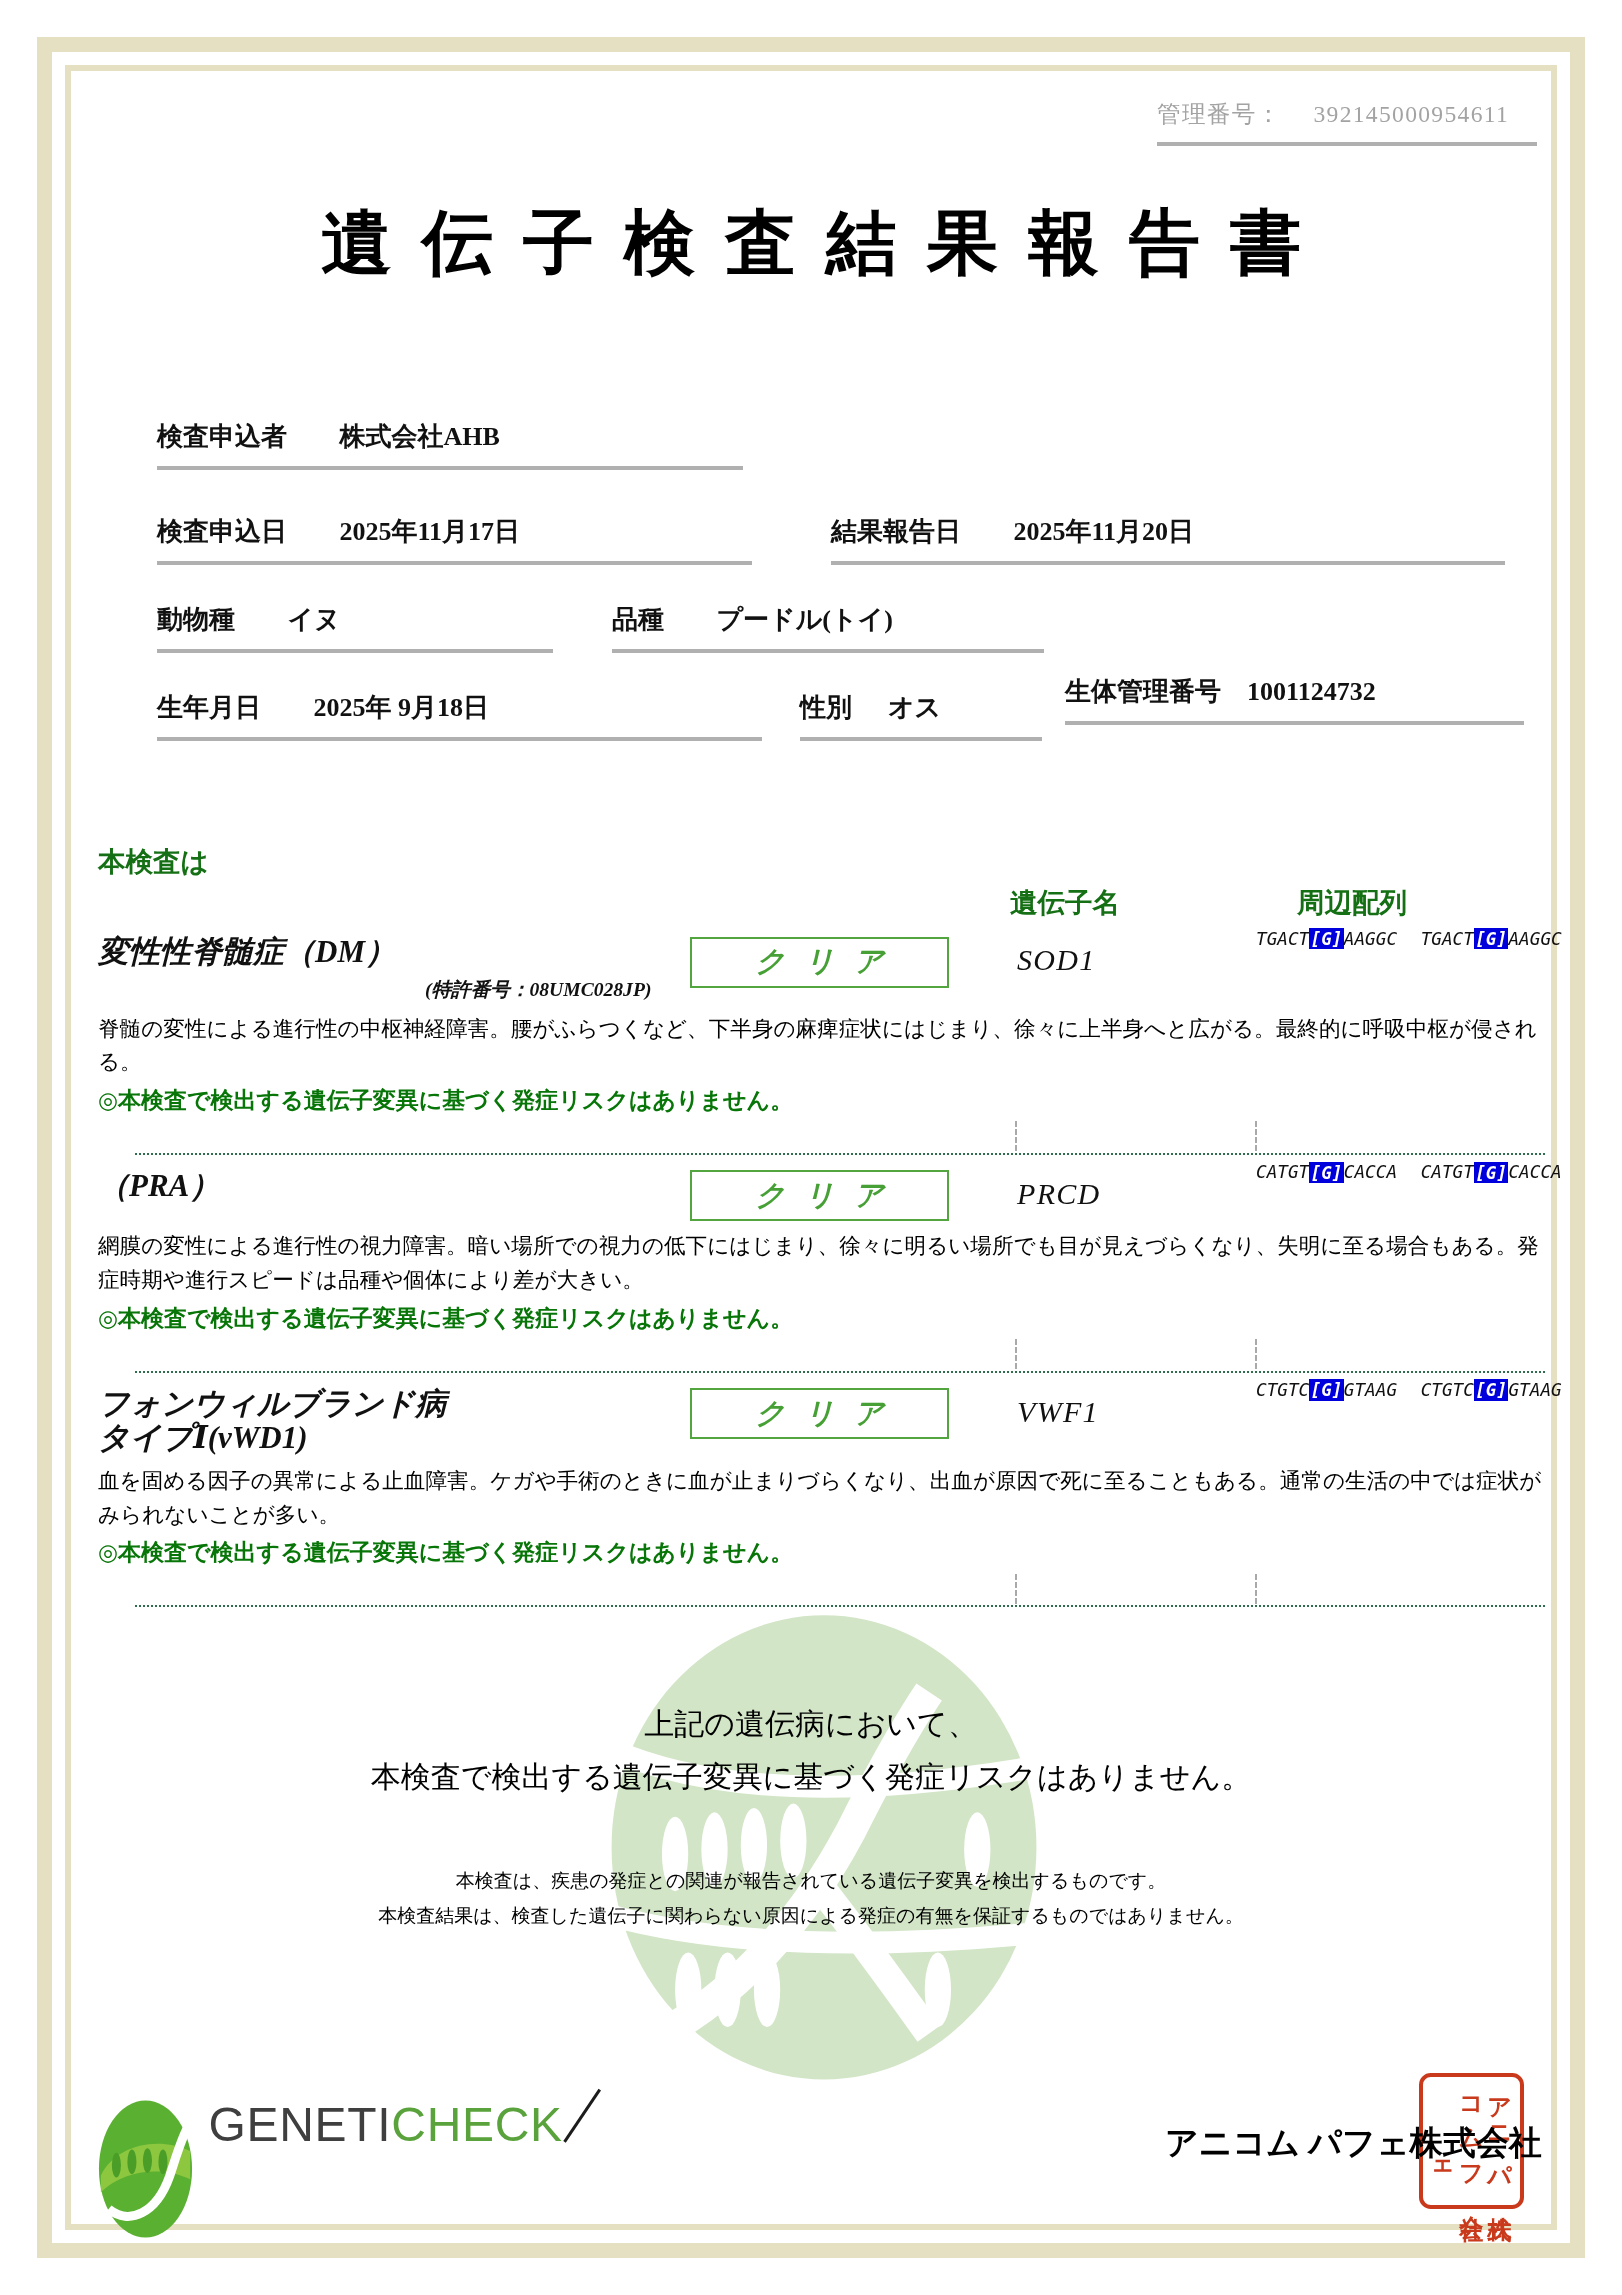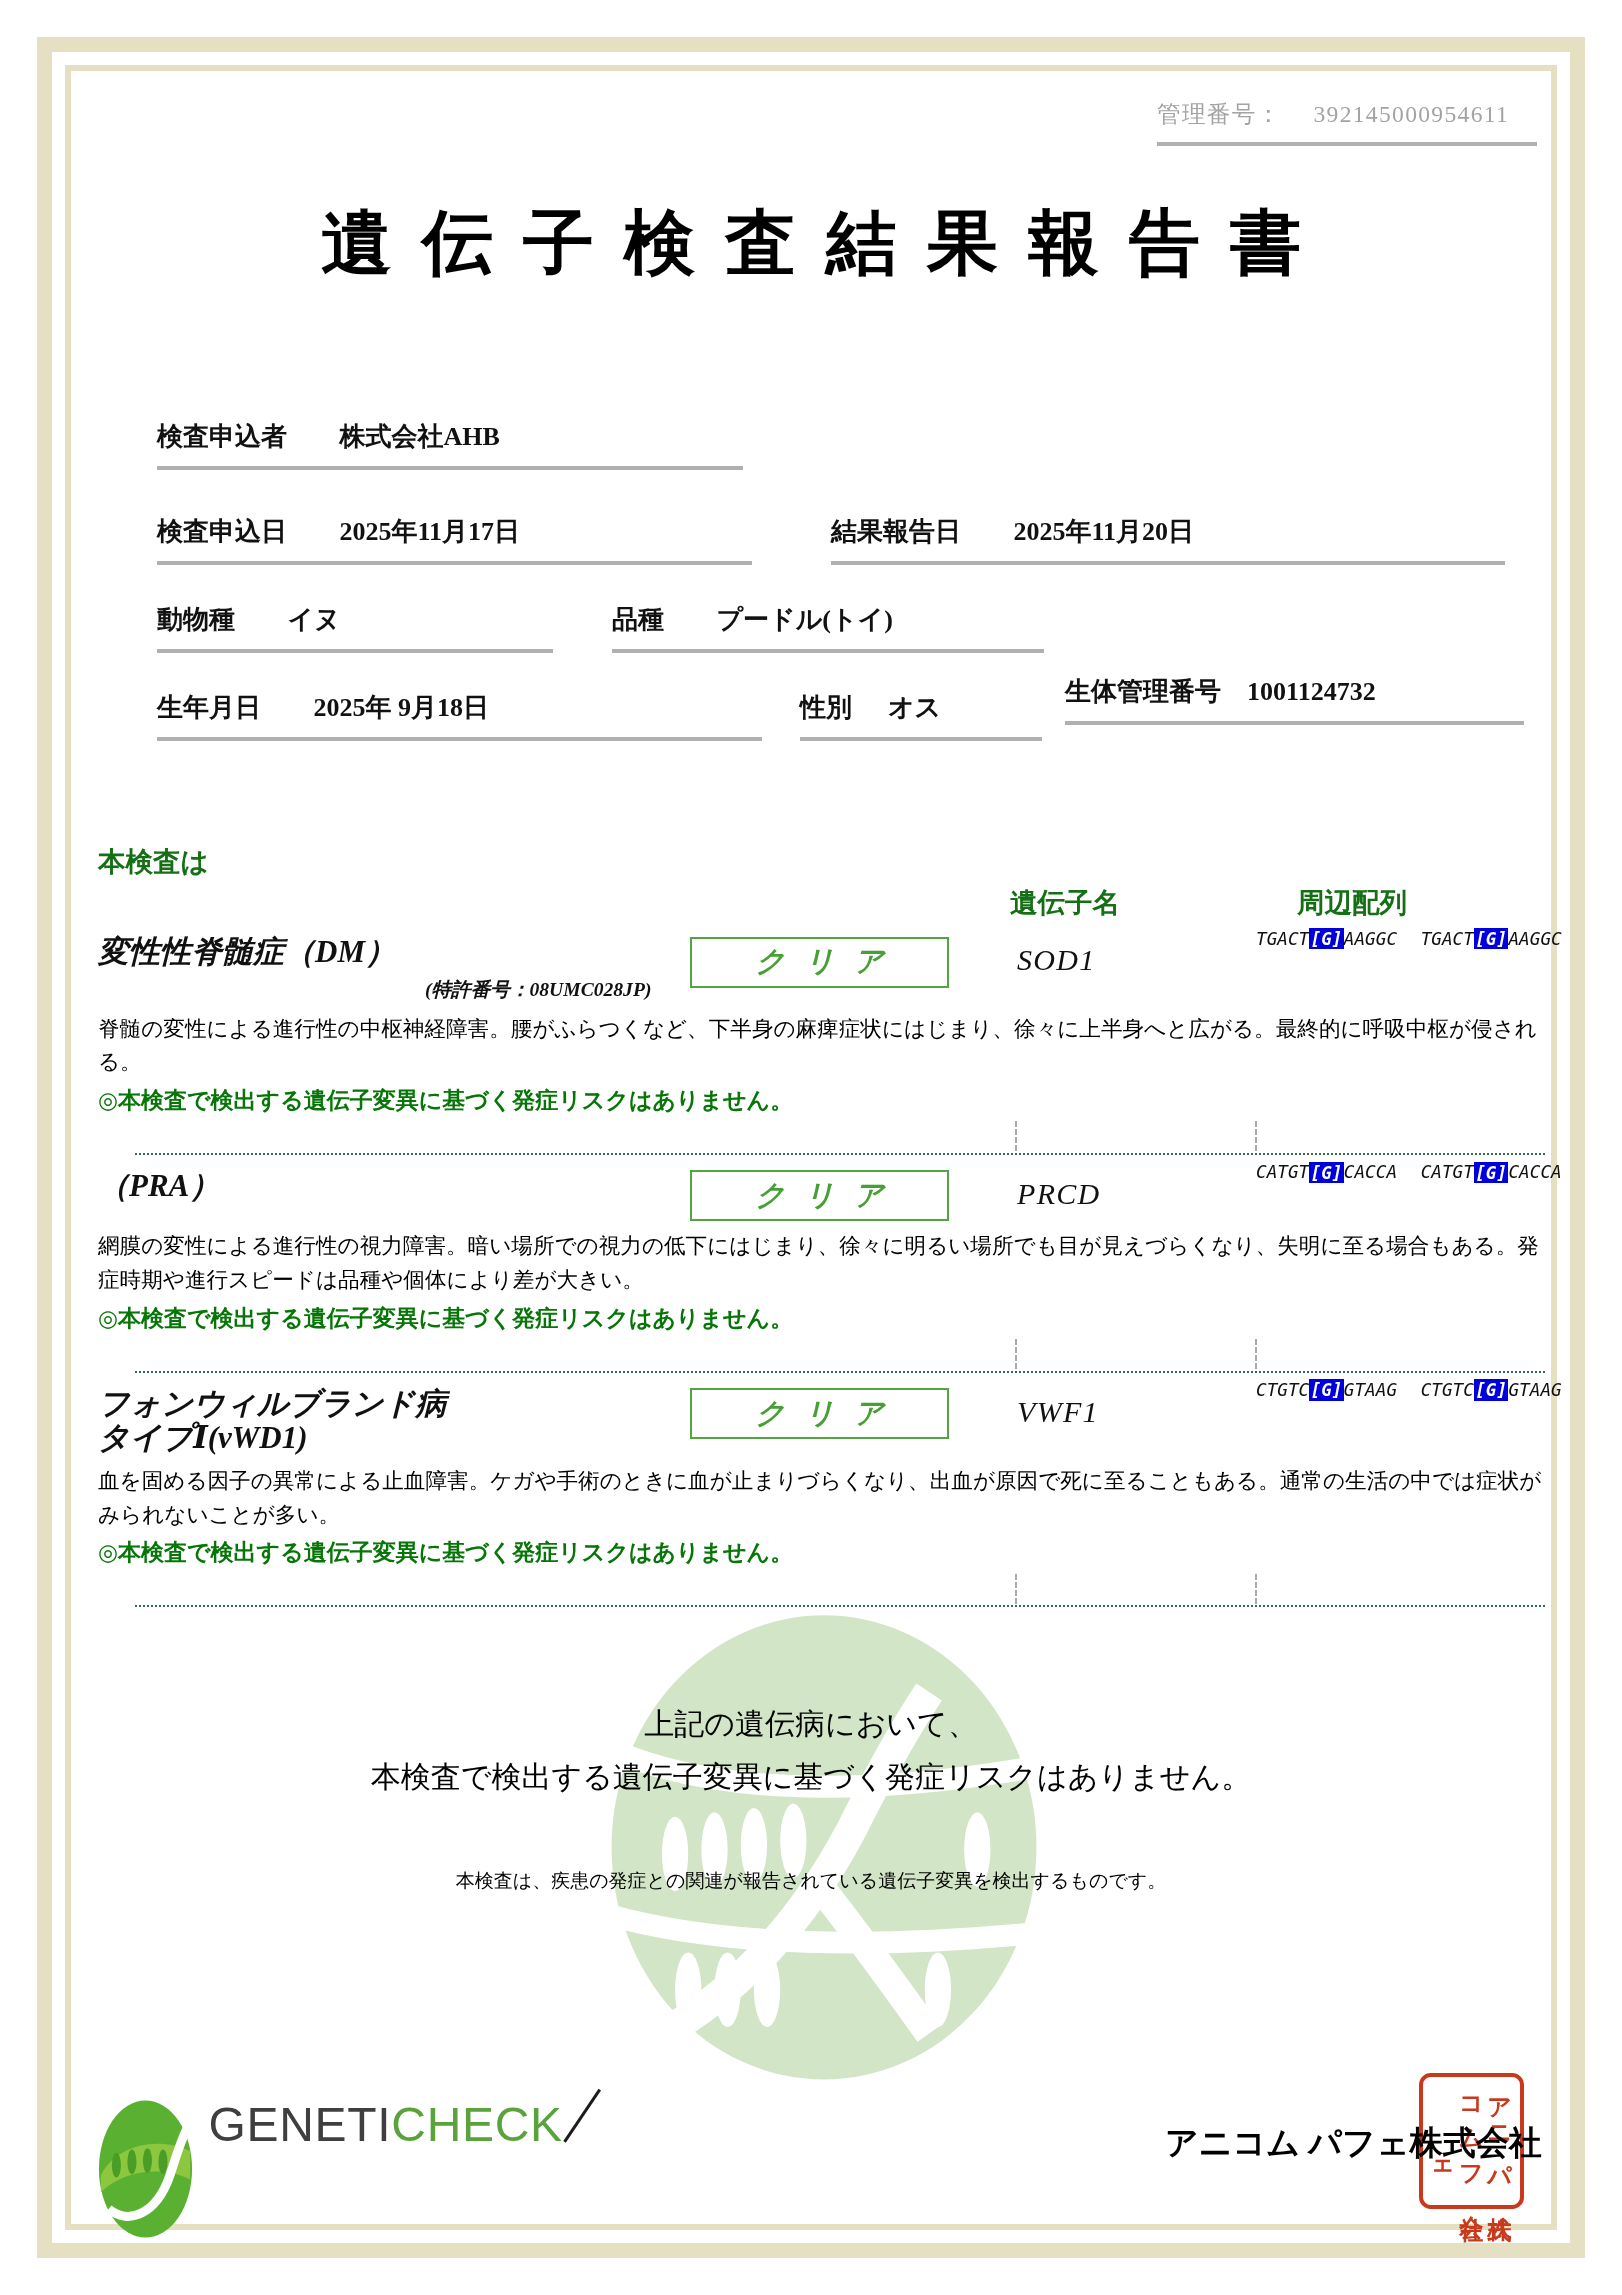--- a/index.html
+++ b/index.html
@@ -254,20 +254,21 @@
     <ellipse cx="152" cy="172" rx="6" ry="17" fill="#ffffff"></ellipse>
   </svg>
 
   <div class="summary">
     <div class="big">
       <div>上記の遺伝病において、</div>
       <div>本検査で検出する遺伝子変異に基づく発症リスクはありません。</div>
     </div>
     <div class="small-notes">
       <div>本検査は、疾患の発症との関連が報告されている遺伝子変異を検出するものです。</div>
+      <div>本検査結果は、検査した遺伝子に関わらない原因による発症の有無を保証するものではありません。</div>
     </div>
   </div>
 
   <div class="logo">
     <svg class="mark" viewBox="0 0 150 220">
       <ellipse cx="75" cy="110" rx="72" ry="106" fill="#5ab031"></ellipse>
       <path d="M6,120 C28,74 92,58 144,82 L144,126 C100,104 40,112 6,146 Z" fill="#8dc63f"></path>
       <ellipse cx="30" cy="104" rx="7" ry="19" fill="#4a9e28"></ellipse>
       <ellipse cx="54" cy="99" rx="7" ry="19" fill="#4a9e28"></ellipse>
       <ellipse cx="78" cy="97" rx="7" ry="19" fill="#4a9e28"></ellipse>

